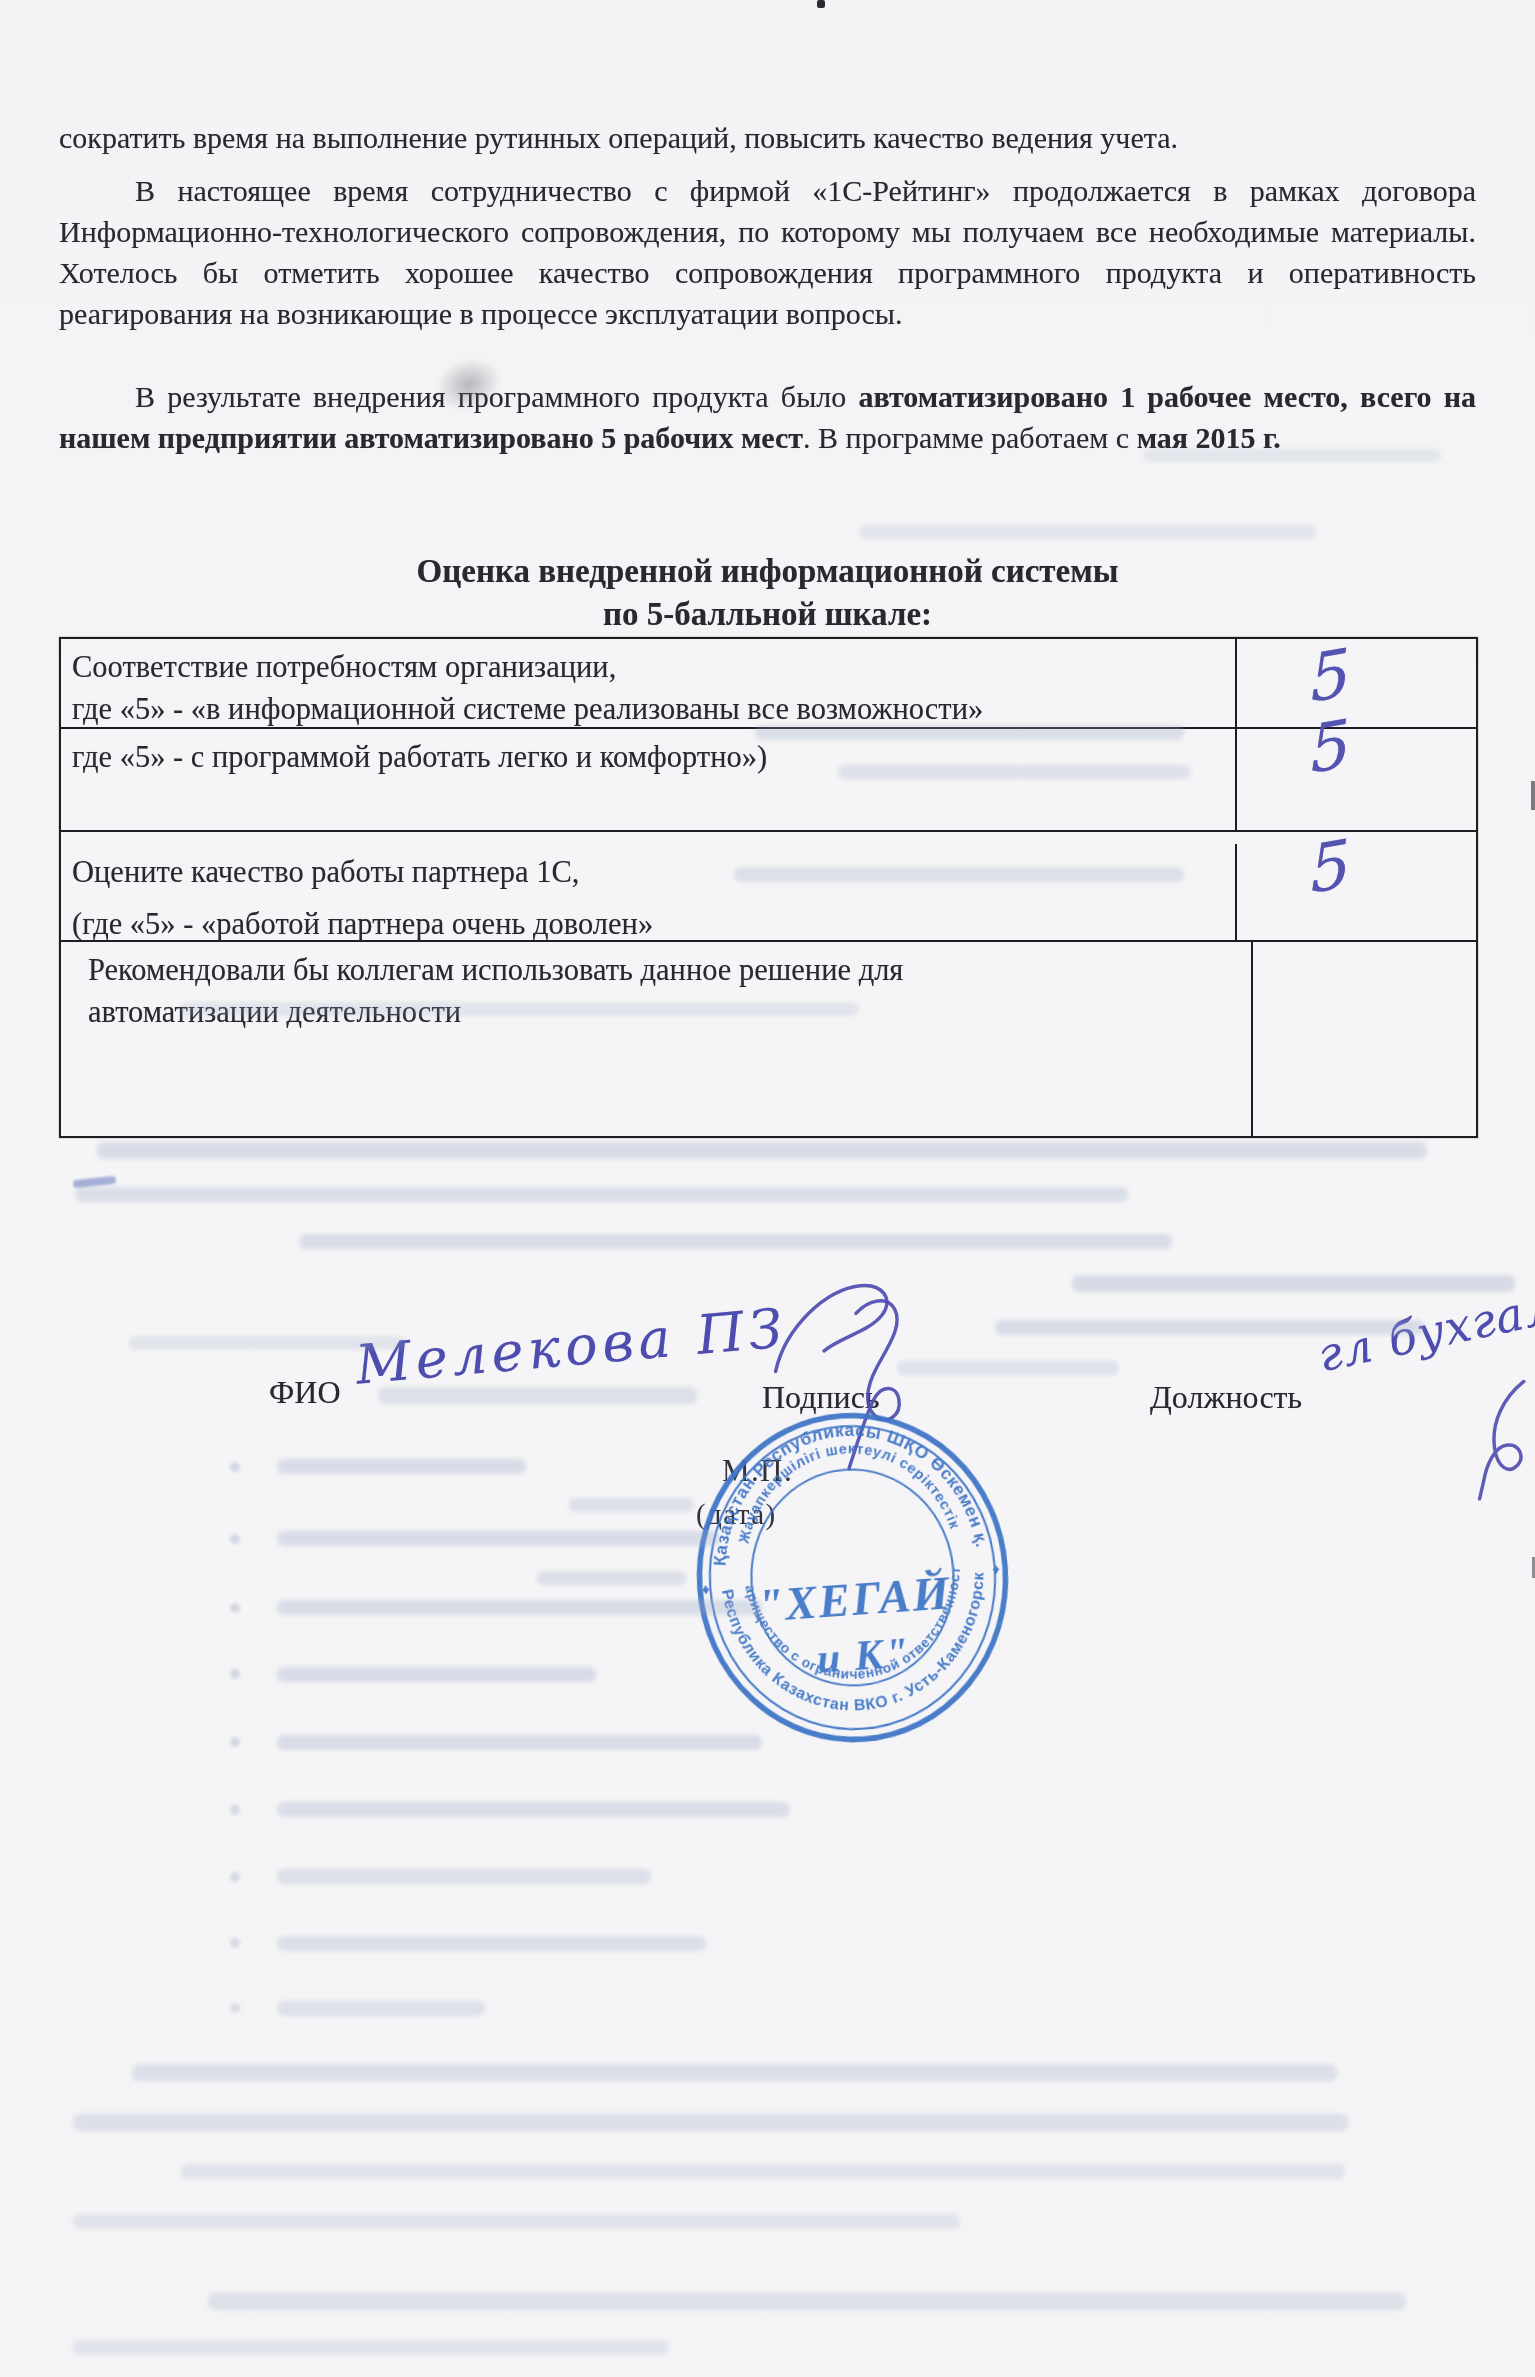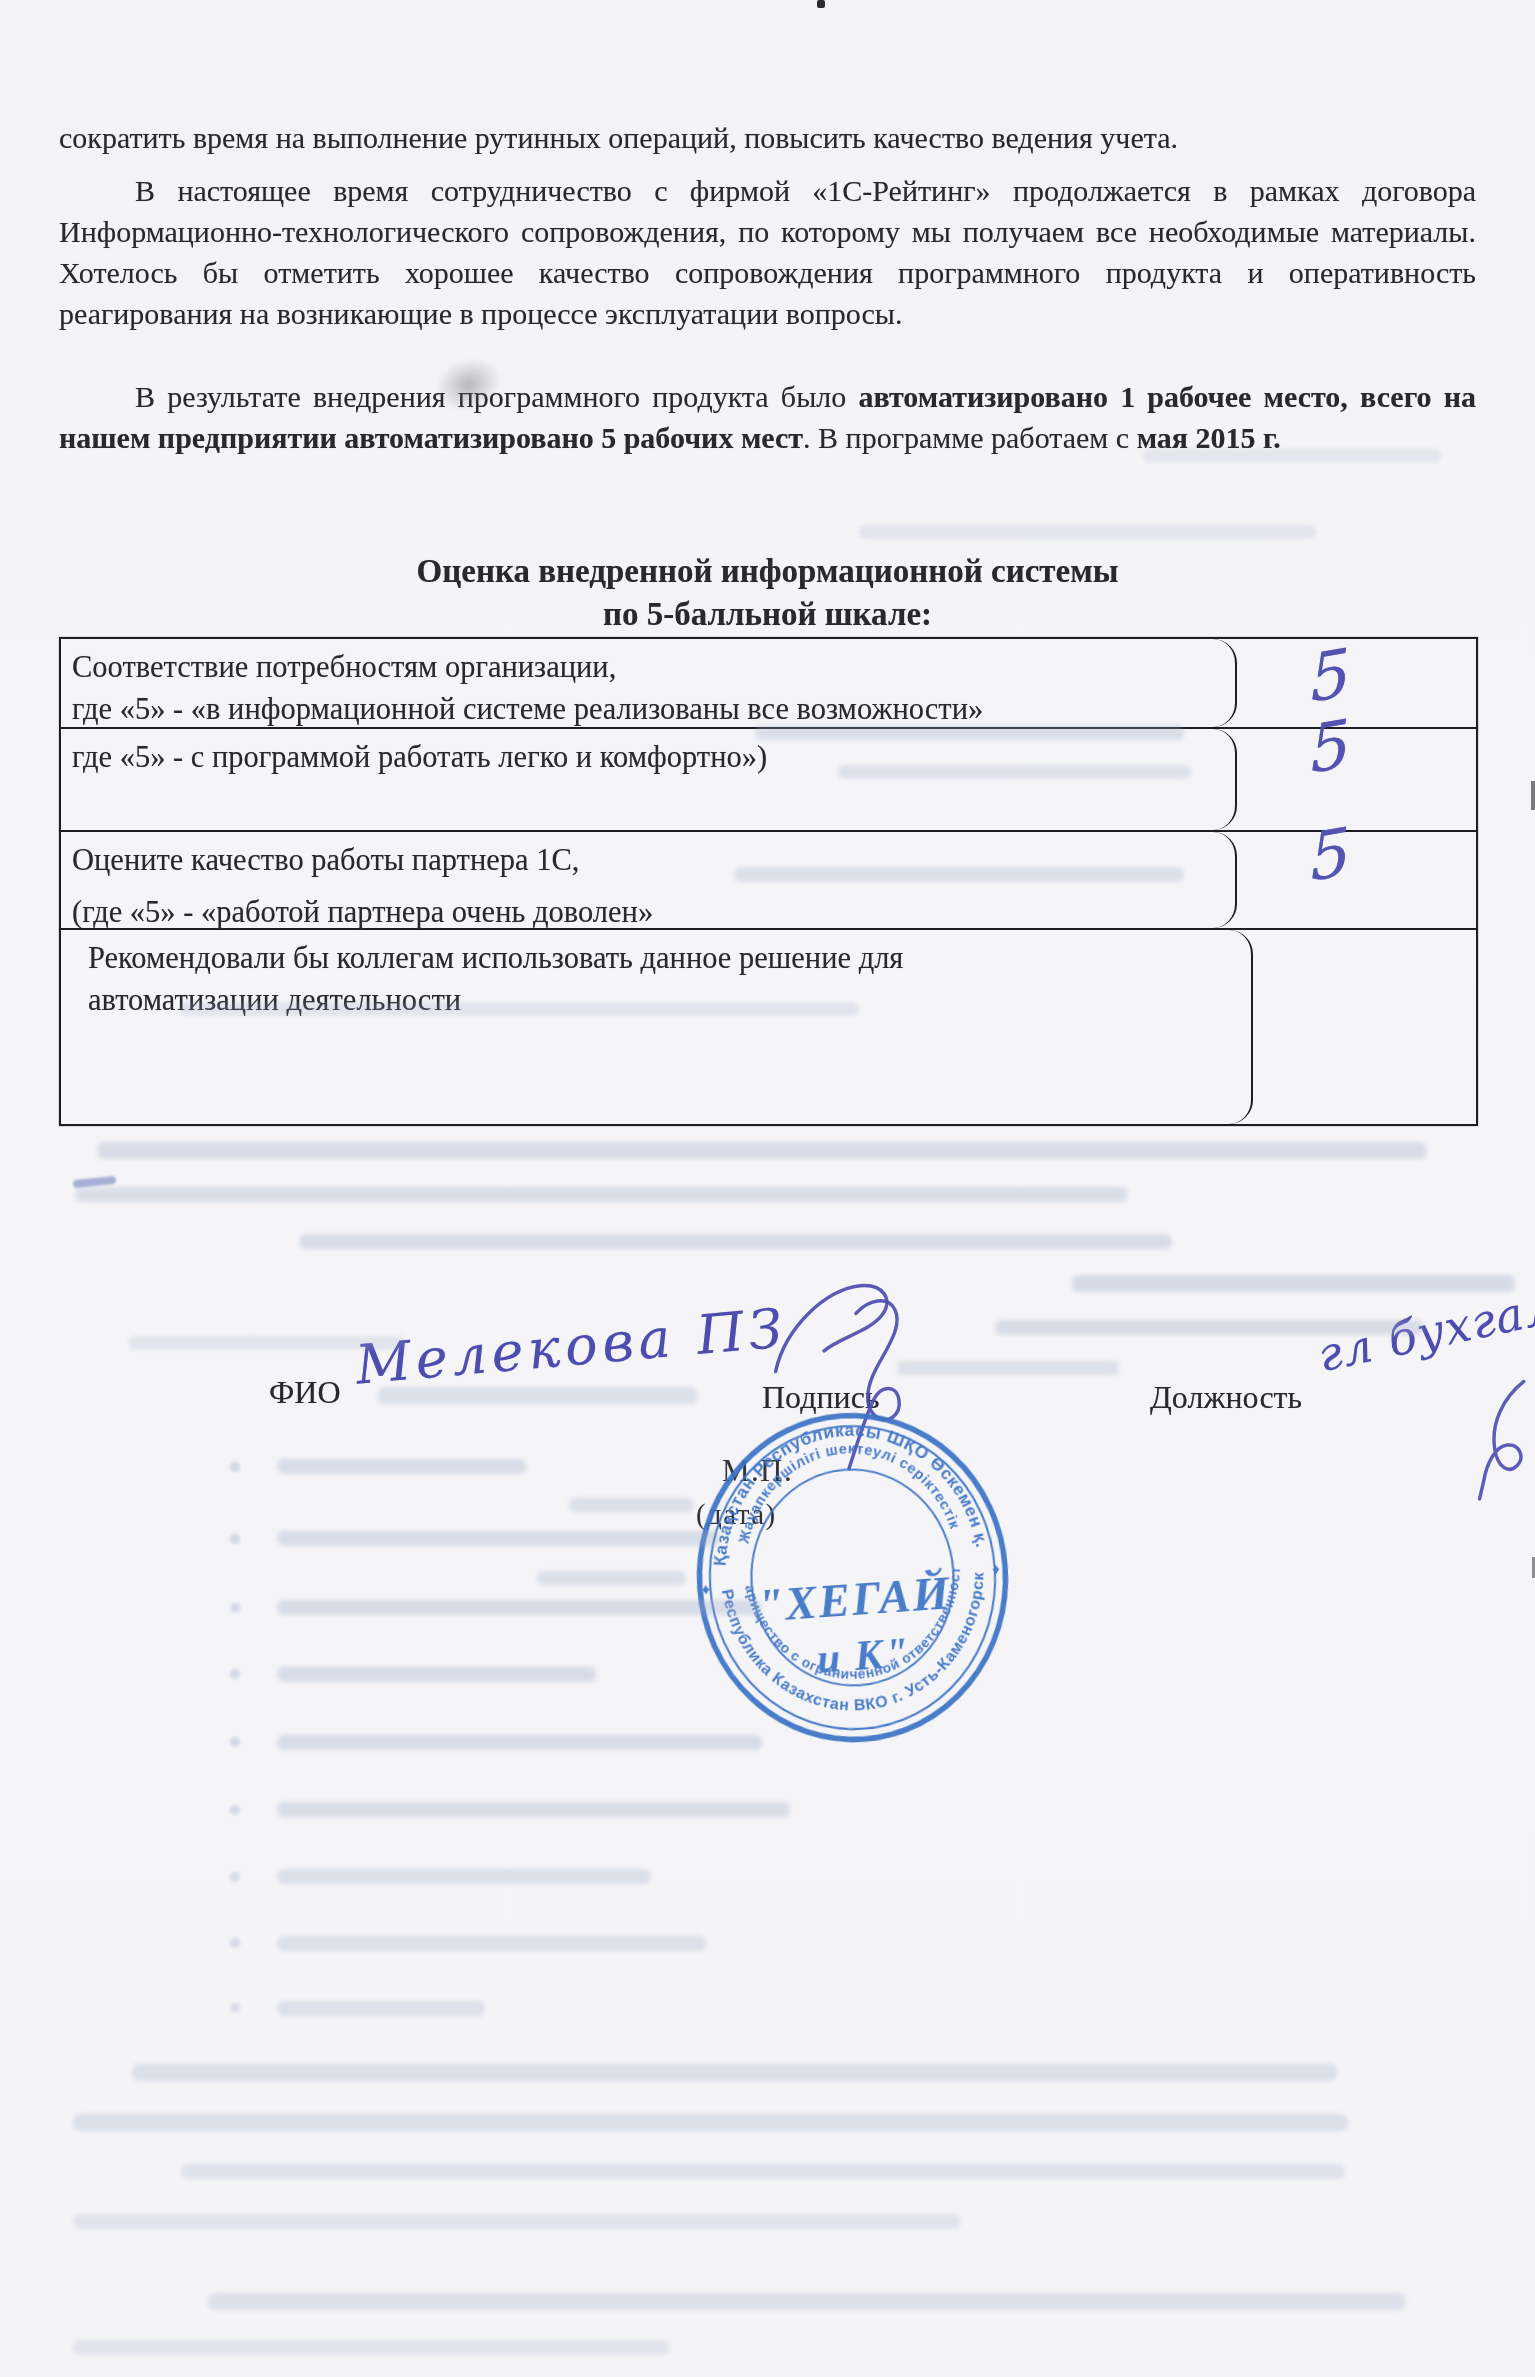--- a/index.html
+++ b/index.html
@@ -14,21 +14,21 @@
     text-align:justify;text-shadow:0 0 0.7px rgba(40,40,55,.35);}
   .ptext.first-line-indent{text-indent:76px;}
   .heading{position:absolute;left:59px;width:1417px;text-align:center;font-weight:bold;
     font-size:33px;line-height:43px;text-shadow:0 0 0.7px rgba(40,40,55,.4);}
   
   .rtable{position:absolute;left:59px;top:637px;width:1415px;border:2.1px solid #1d1d23;
     box-shadow:0 0 0 0.7px rgba(70,110,70,.25);}
   .trow{display:flex;border-bottom:2.1px solid #1d1d23;}
   .trow.last{border-bottom:none;}
   .c1{width:1155px;border-right:2.1px solid #1d1d23;padding:7px 8.3px 0 11px;
-    font-size:30.5px;line-height:42px;text-shadow:0 0 0.7px rgba(40,40,55,.35);border-radius:24px;}
+    font-size:30.5px;line-height:42px;text-shadow:0 0 0.7px rgba(40,40,55,.35);}
   .gap .cl + .cl{margin-top:9.7px;}
   .c2{flex:1;position:relative;}
   .hw-rating{position:absolute;left:73px;font-family:"DejaVu Serif",serif;font-style:italic;
     font-size:65px;line-height:1;color:#5353b2;transform:rotate(-10deg) skewX(-8deg);
     text-shadow:0 0 0.7px rgba(80,80,180,.5);}
   .opts{padding:11px 0 0 9.7px;display:flex;flex-direction:column;}
   .opt{position:relative;display:flex;align-items:center;gap:12.5px;height:42px;font-size:31px;
     text-shadow:0 0 0.7px rgba(40,40,55,.35);}
   .cb{width:22px;height:22px;border:2.1px solid #2a2a31;flex:none;margin-top:1.4px;background:transparent;}
   .check-swoosh{position:absolute;left:-11px;top:-36px;width:122px;height:86px;pointer-events:none;}
@@ -85,21 +85,21 @@
       </div>
     </div>
     <div class="trow gap" style="height:101px;">
       <div class="c1">
         <div class="cl">где «5» - с программой работать легко и комфортно»)</div>
       </div>
       <div class="c2">
         <span class="hw-rating" style="top:-15.2px;">5</span>
       </div>
     </div>
-    <div class="trow gap" style="height:96px;">
+    <div class="trow gap" style="height:96px;margin-top:12px;">
       <div class="c1">
         <div class="cl">Оцените качество работы партнера 1С,</div>
         <div class="cl">(где «5» - «работой партнера очень доволен»</div>
       </div>
       <div class="c2">
         <span class="hw-rating" style="top:-9.7px;">5</span>
       </div>
     </div>
     <div class="trow last" style="height:194px;margin-left:16px;">
       <div class="c1">

